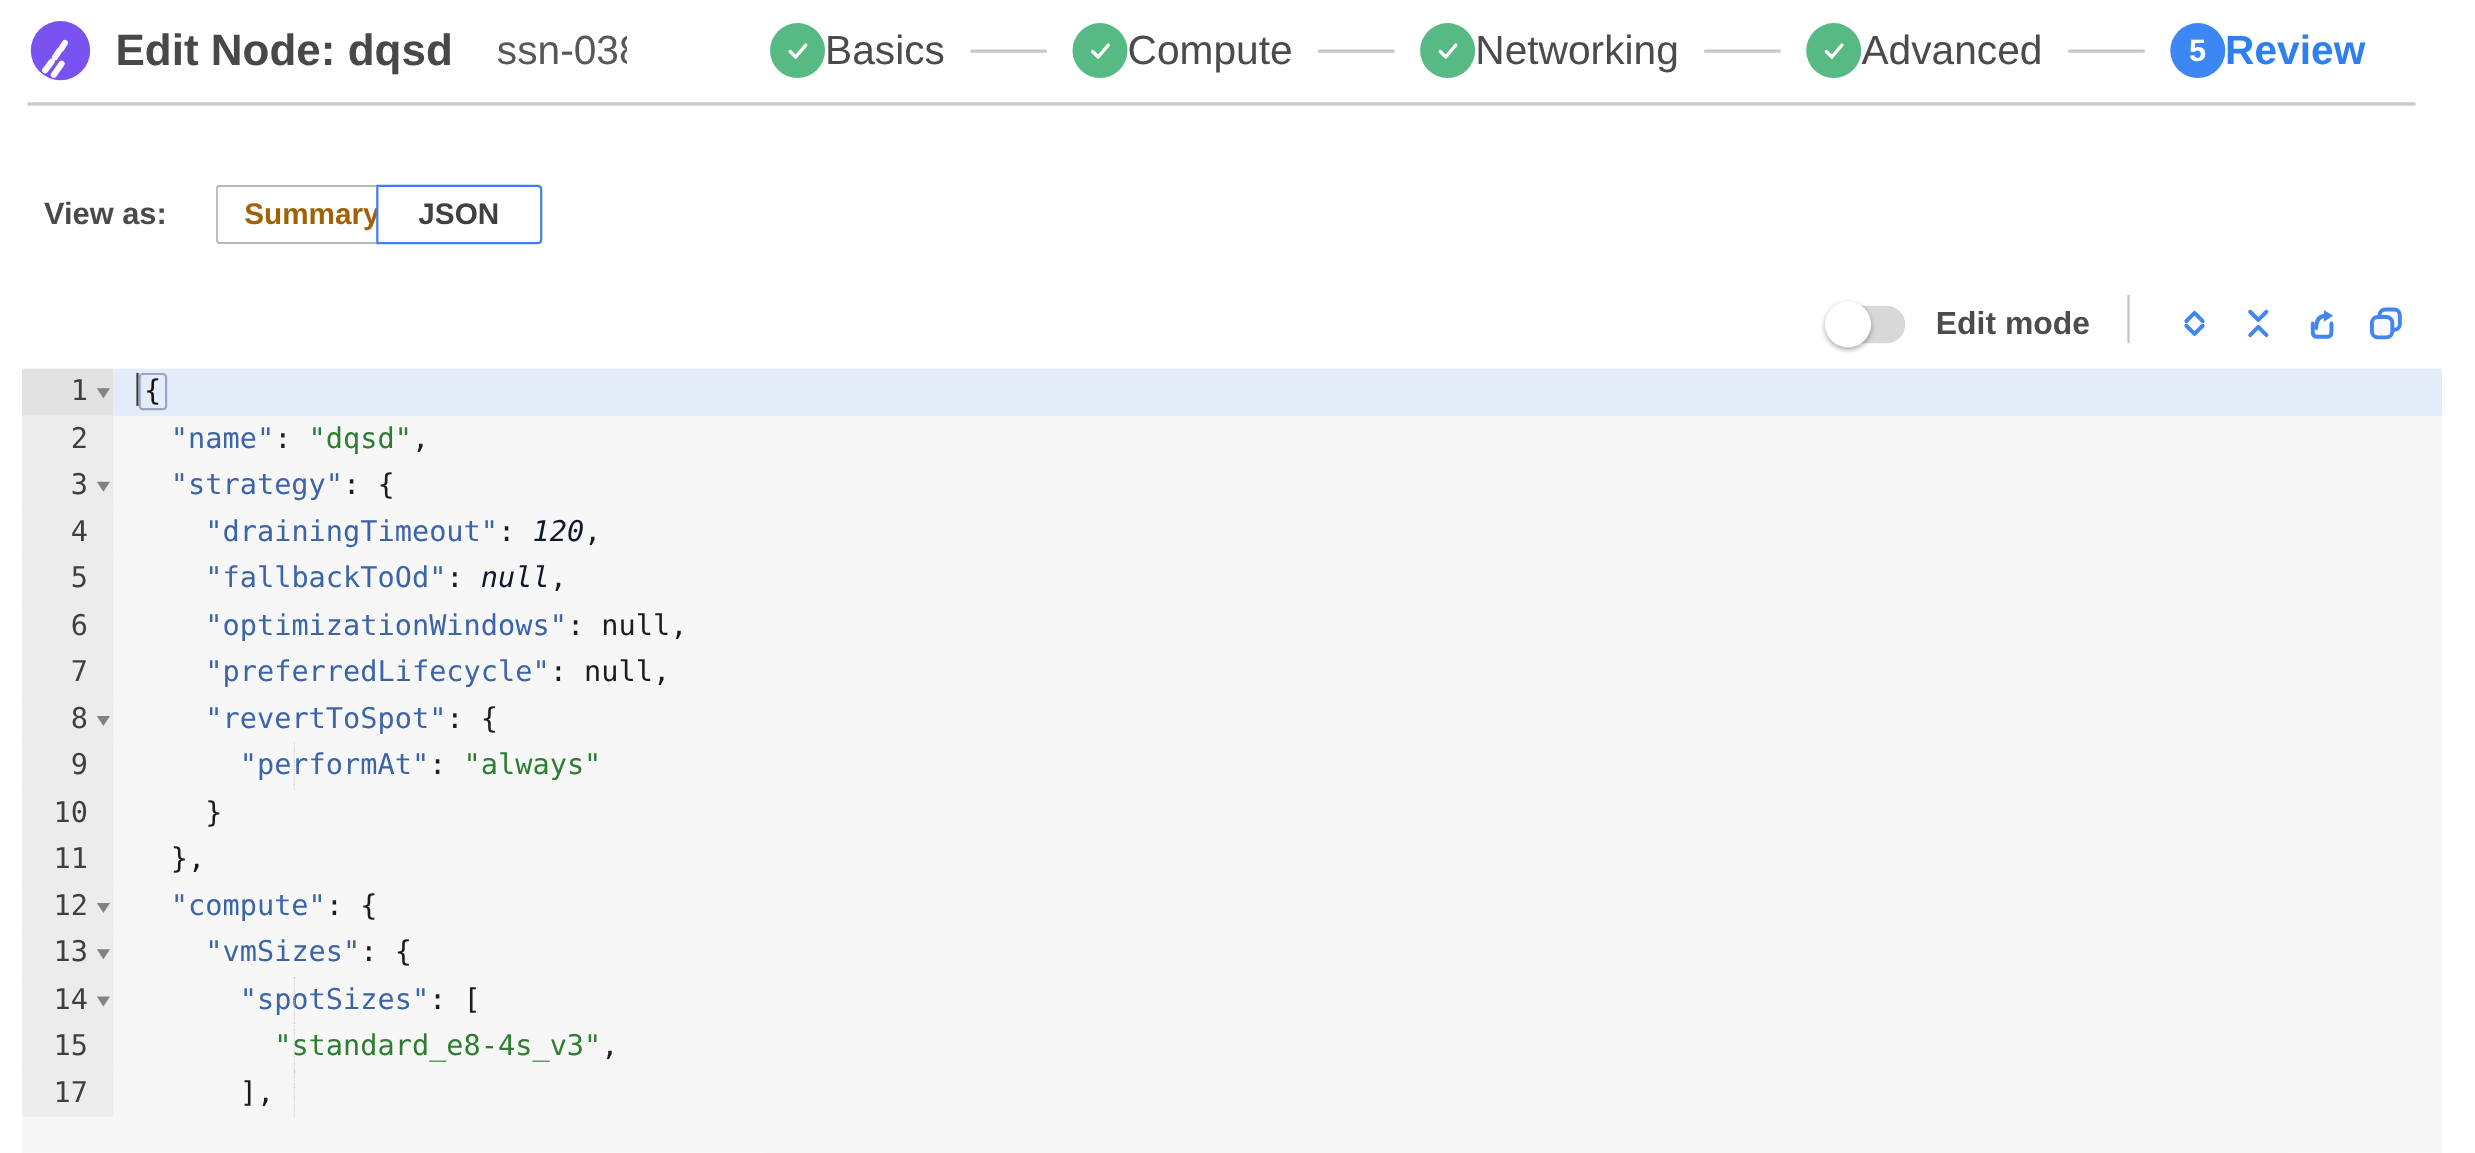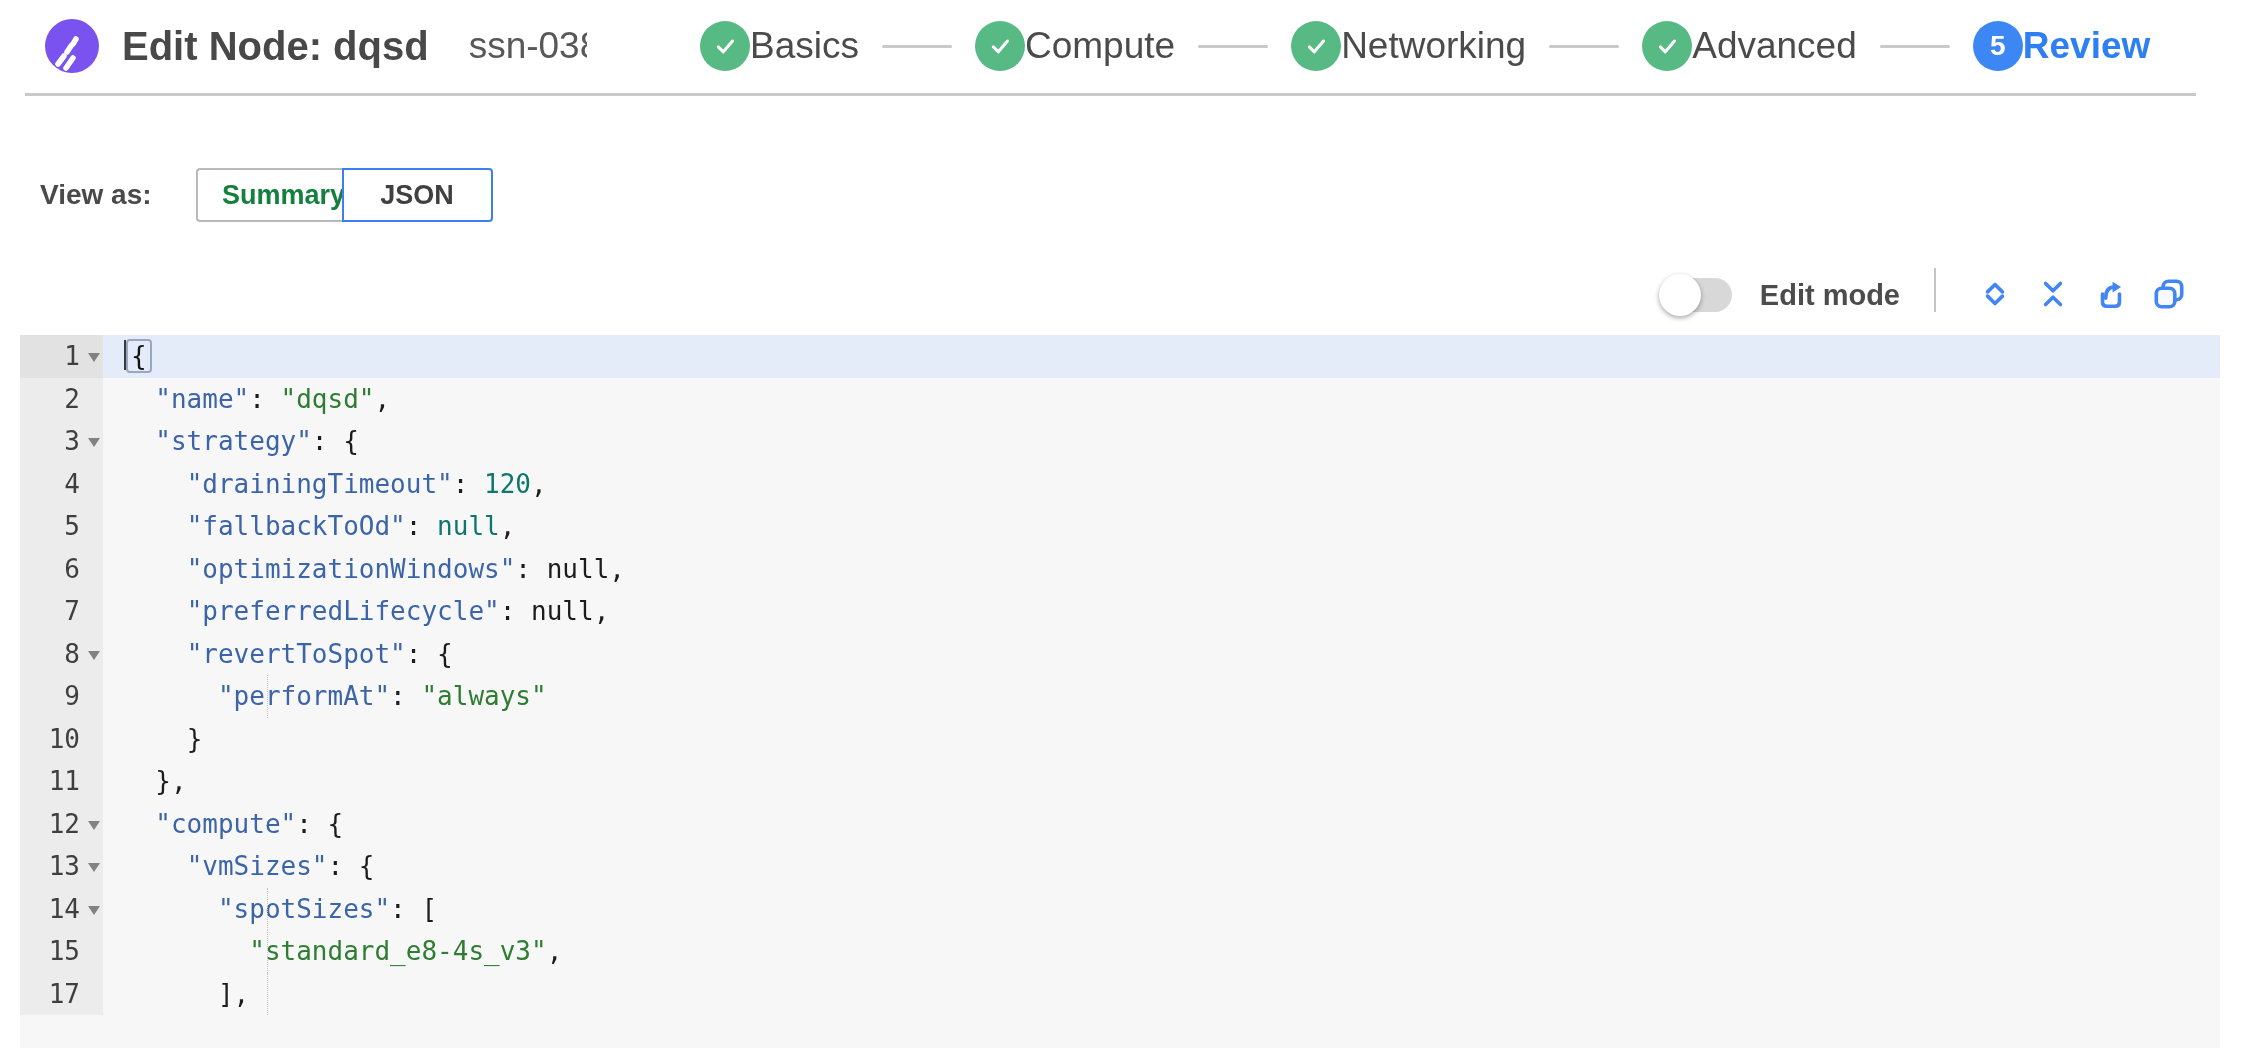--- a/index.html
+++ b/index.html
@@ -3,42 +3,42 @@
 <meta charset="utf-8">
 <style>
   * { box-sizing: border-box; margin: 0; padding: 0; }
   html,body { width:2250px; height:1048px; }
   body {
     position: relative; overflow: hidden; background:#fff;
     font-family:"Liberation Sans", sans-serif; color:#4a4a4a;
   }
   
   .header { position:absolute; top:0; left:0; width:2250px; height:92px;
-            display:flex; align-items:center; padding-left:44px; background:#fff; }
+            display:flex; align-items:center; padding-left:27px; background:#fff; }
   .logo { width:56px; height:56px; flex:none; }
   .hdr-title { font-size:40px; font-weight:bold; color:#484848; margin-left:22px; white-space:nowrap; }
   .hdr-sub { font-size:37px; color:#585858; margin-left:40px; white-space:nowrap;
              max-width:118px; overflow:hidden; flex:none; }
   .hdr-rule { position:absolute; top:93px; left:25px; right:54px; height:3px; background:#c9c9c9; }
   
   .stepper { position:absolute; left:700px; top:0; height:92px; display:flex; align-items:center; }
   .step { display:flex; align-items:center; cursor:pointer; }
   .step-circle { width:50px; height:50px; border-radius:50%; background:#57b983; flex:none;
                  display:flex; align-items:center; justify-content:center; }
   .step-circle.num { background:#3d87f4; color:#fff; font-size:28px; font-weight:bold; }
   .step-label { font-size:37px; color:#4b4b4b; white-space:nowrap; }
   .step-label.active { color:#2d7ff2; font-weight:600; }
   .connector { width:70px; height:3px; border-radius:2px; background:#c9c9c9; margin:0 23px; }
   
   .viewas { position:absolute; top:168px; left:40px; display:flex; align-items:center; }
   .viewas-label { font-size:28px; font-weight:bold; color:#4a4a4a; margin-right:44px; }
   .seg { display:flex; }
   .seg-btn { height:54px; display:flex; align-items:center; justify-content:center;
              font-size:27px; font-weight:bold; background:#fff; cursor:pointer; }
-  .seg-btn.plain { width:146px; color:#15803d; border:2px solid #b9b9b9; border-right:none;
+  .seg-btn.plain { width:146px; color:#a16207; border:2px solid #b9b9b9; border-right:none;
                    border-radius:4px 0 0 4px;padding-left:28px; }
   .seg-btn.active { width:151px; color:#404040; border:2px solid #3d7ff2; border-radius:0 4px 4px 0; }
   
   .toolbar { position:absolute; top:264px; right:52px; height:48px; display:flex; align-items:flex-end; }
   .toggle { position:relative; width:70px; height:34px; border-radius:17px; background:#d8d8d8;
             flex:none; cursor:pointer; }
   .knob { position:absolute; left:-3px; top:-4px; width:42px; height:42px; border-radius:50%;
           background:#fff; box-shadow:0 2px 5px rgba(0,0,0,.35); }
   .editmode-label { font-size:29px; font-weight:600; color:#4c4c4c; margin-left:28px; white-space:nowrap; }
   .vdiv { width:2px; height:44px; background:#c4c4c4; margin:0 30px 0 34px; }
@@ -54,21 +54,21 @@
             padding-right:23px; line-height:42.5px; position:relative; }
   .fold { position:absolute; right:3px; top:50%; margin-top:-3px; width:0; height:0; cursor:pointer;
           border-left:6px solid transparent; border-right:6px solid transparent; border-top:9px solid #828282; }
   .codeline { flex:1; white-space:pre; line-height:42.5px; padding-left:21px; position:relative; color:#1c1c1c; }
   .line.active .codeline { background:#e4ecf9; }
   .line.active .gutter { background:#e2e2e2; }
   .guide { position:absolute; left:164px; top:0; bottom:0; border-left:1px dotted #c6c6c6; }
   .cursor { display:inline-block; width:2px; height:30px; background:#3a3a3a; vertical-align:-5px; }
   .tk-k { color:#3c64a8; }
   .tk-s { color:#2e7d32; }
-  .tk-n, .tk-t { color:#0f766e; }
+  .tk-n, .tk-t { color:#0f172a;font-style:italic; }
   .tk-p, .tk-u, .tk-w { color:#1c1c1c; }
   .tk-m { color:#141414; border:2px solid #9aa6c0; border-radius:4px; padding:0 3px; }
 </style>
 </head>
 <body>
 
 <div class="header">
   <svg class="logo" viewBox="0 0 56 56">
     <circle cx="28" cy="28" r="27" fill="#7a52f0"></circle>
     <g stroke="#fff" stroke-width="5.5" stroke-linecap="round" fill="none">

